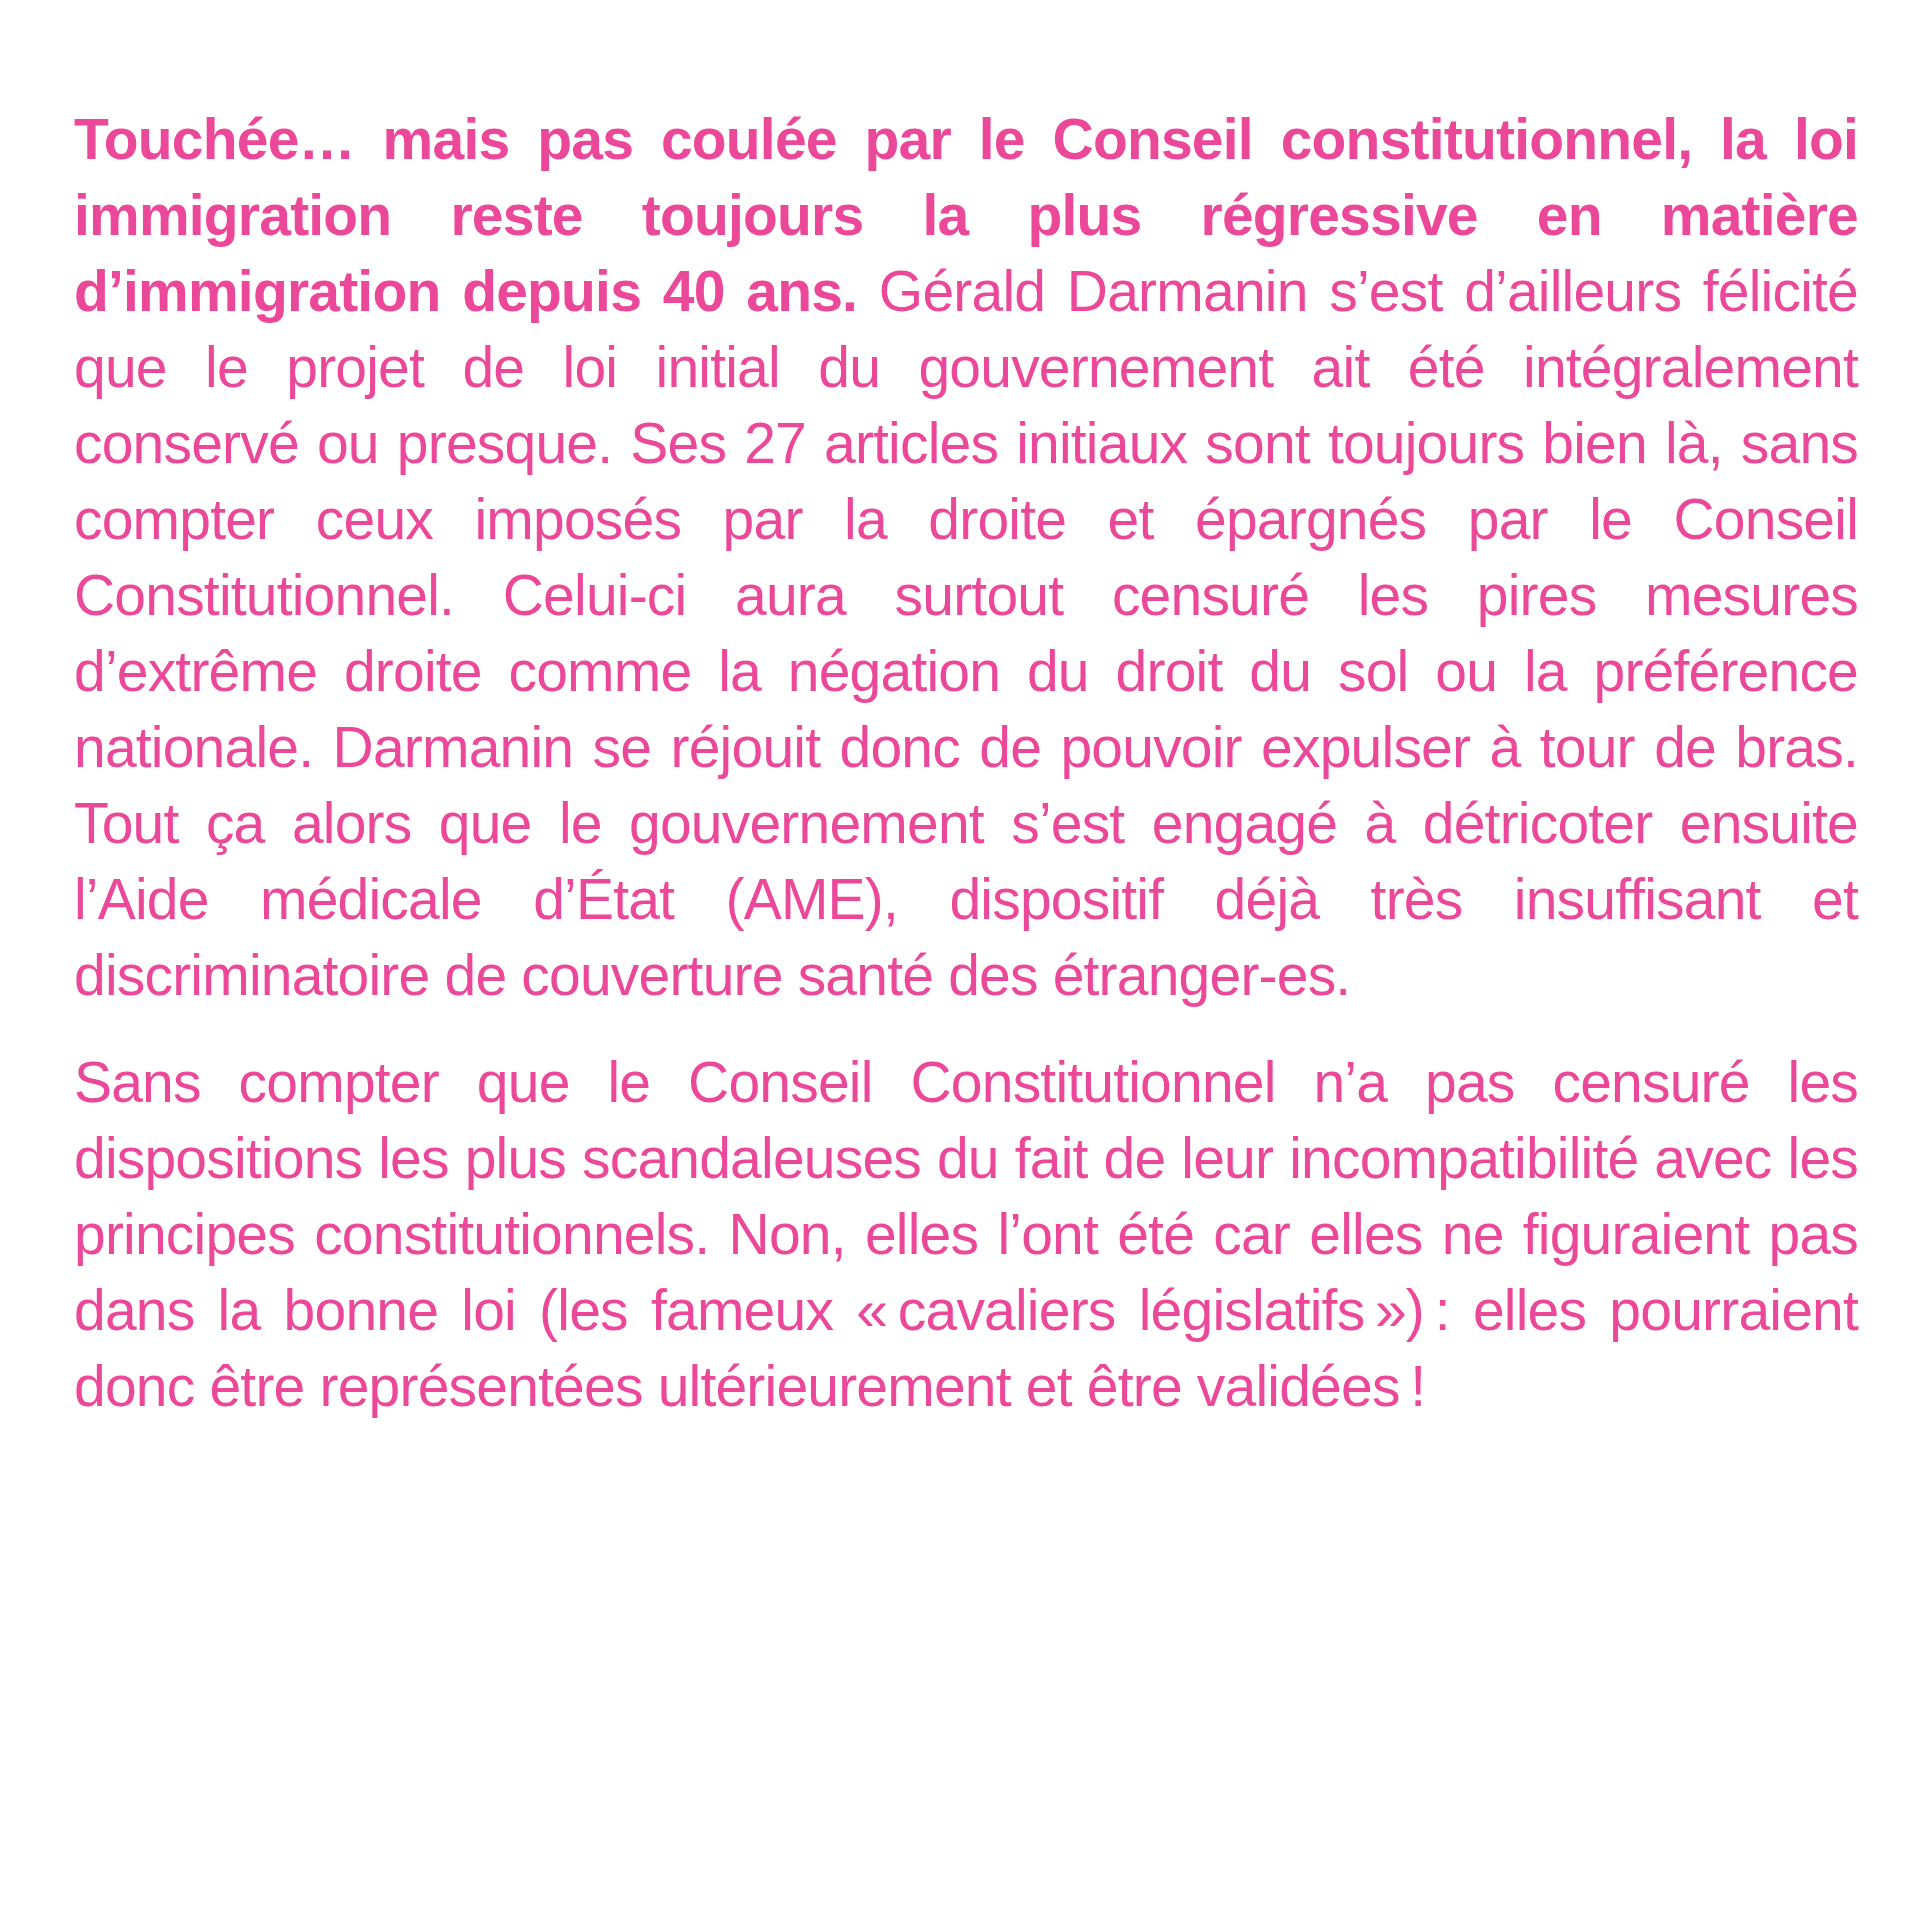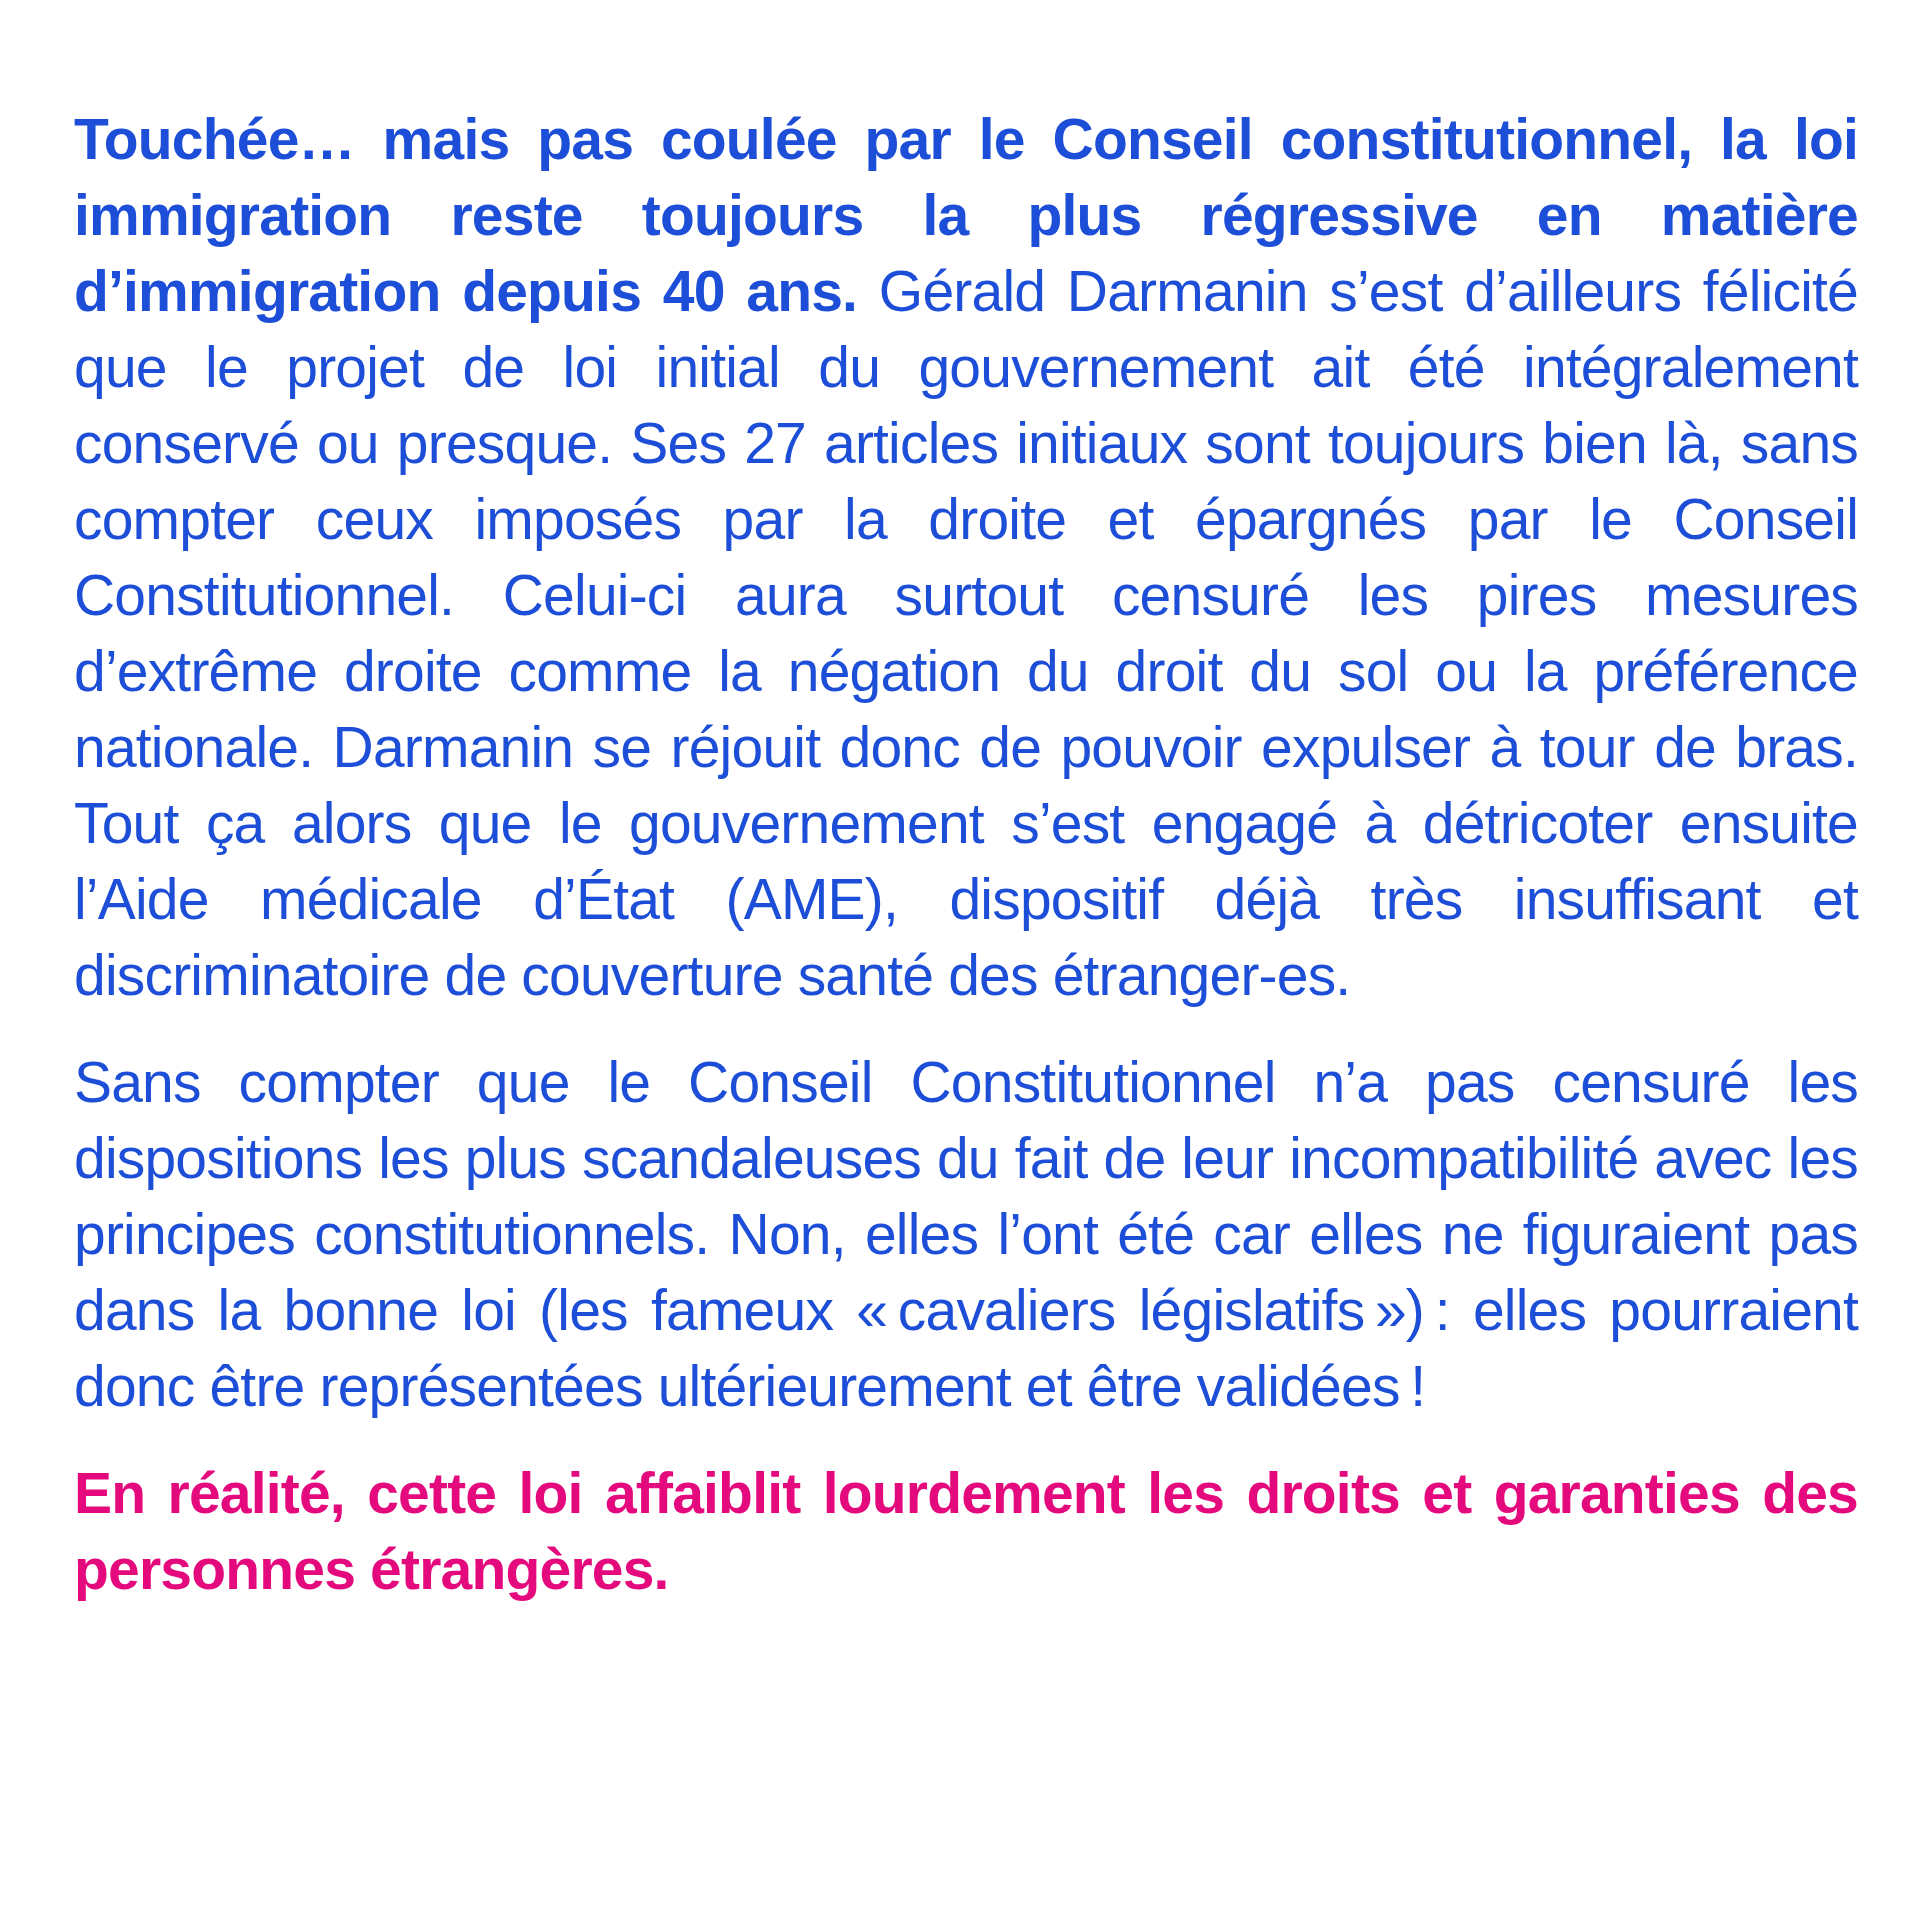--- a/index.html
+++ b/index.html
@@ -18,21 +18,21 @@
     width: 1930px;
     height: 1930px;
     padding: 101px 72px 0 74px;
     background: #ffffff;
     overflow: hidden;
   }
   .para {
     margin: 0 0 31px 0;
     font-size: 57px;
     line-height: 76px;
-    color: #1d4ed8;
+    color: #ec4899;
     text-align: justify;
     letter-spacing: -0.8px;
   }
   .para .lead {
     font-weight: 700;
   }
   .para.conclusion {
     color: var(--accent, #e5097e);
     font-weight: 700;
     margin-top: 6.2px;
@@ -40,16 +40,15 @@
 </style>
 </head>
 <body style="background: rgb(255, 255, 255);">
 
 <main class="page">
 
   <p class="para intro"><strong class="lead">Touchée… mais pas coulée par le Conseil constitution­nel, la loi immigration reste toujours la plus régressive en matière d’immigration depuis 40 ans.</strong> <span>Gérald Darma­nin s’est d’ailleurs félicité que le projet de loi initial du gouver­nement ait été intégralement conservé ou presque. Ses 27 ar­ticles initiaux sont toujours bien là, sans compter ceux imposés par la droite et épargnés par le Conseil Constitutionnel. Ce­lui-ci aura surtout censuré les pires mesures d’extrême droite comme la négation du droit du sol ou la préférence nationale. Darmanin se réjouit donc de pouvoir expulser à tour de bras. Tout ça alors que le gouvernement s’est engagé à détricoter ensuite l’Aide médicale d’État (AME), dispositif déjà très insuf­fisant et discriminatoire de couverture santé des étranger-es.</span></p>
 
   <p class="para">Sans compter que le Conseil Constitutionnel n’a pas censuré les dispositions les plus scandaleuses du fait de leur incompa­tibilité avec les principes constitutionnels. Non, elles l’ont été car elles ne figuraient pas dans la bonne loi (les fameux « ca­valiers législatifs ») : elles pourraient donc être représentées ultérieurement et être validées !</p>
 
-  <p class="para conclusion">En réalité, cette loi affaiblit lourdement les droits et garanties des personnes étrangères.</p>
 
 </main>
 
 
 </body></html>

